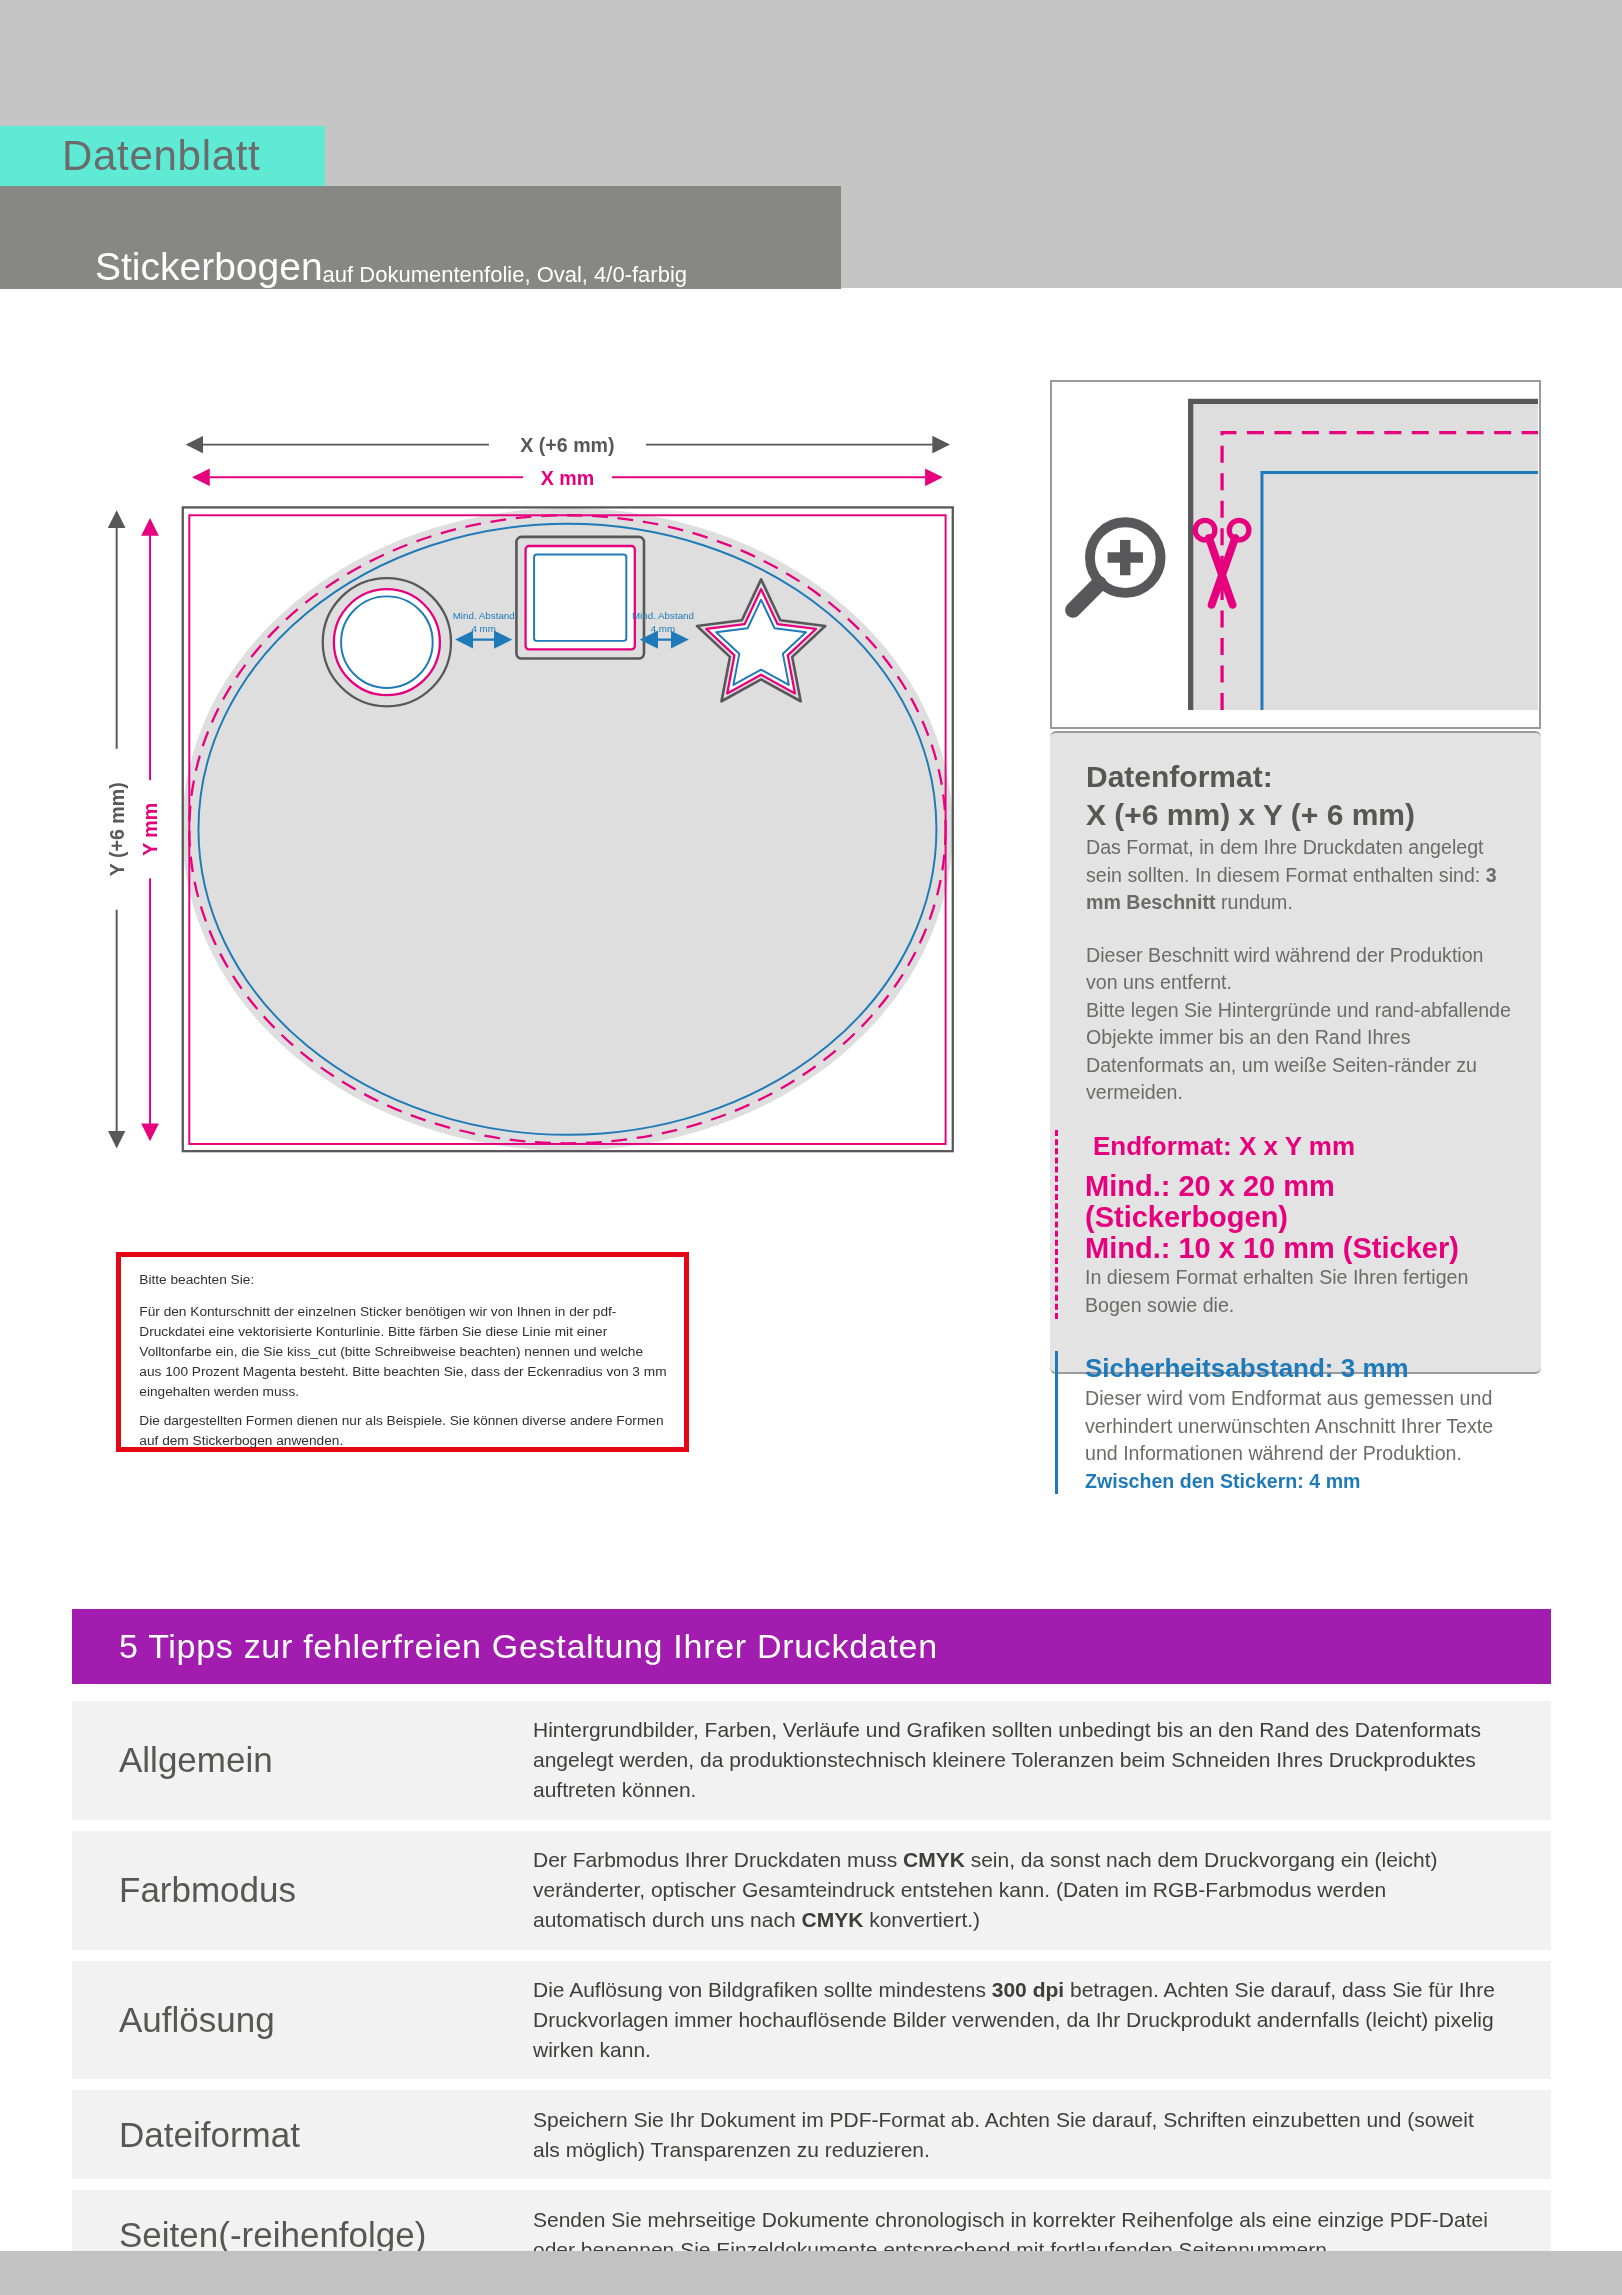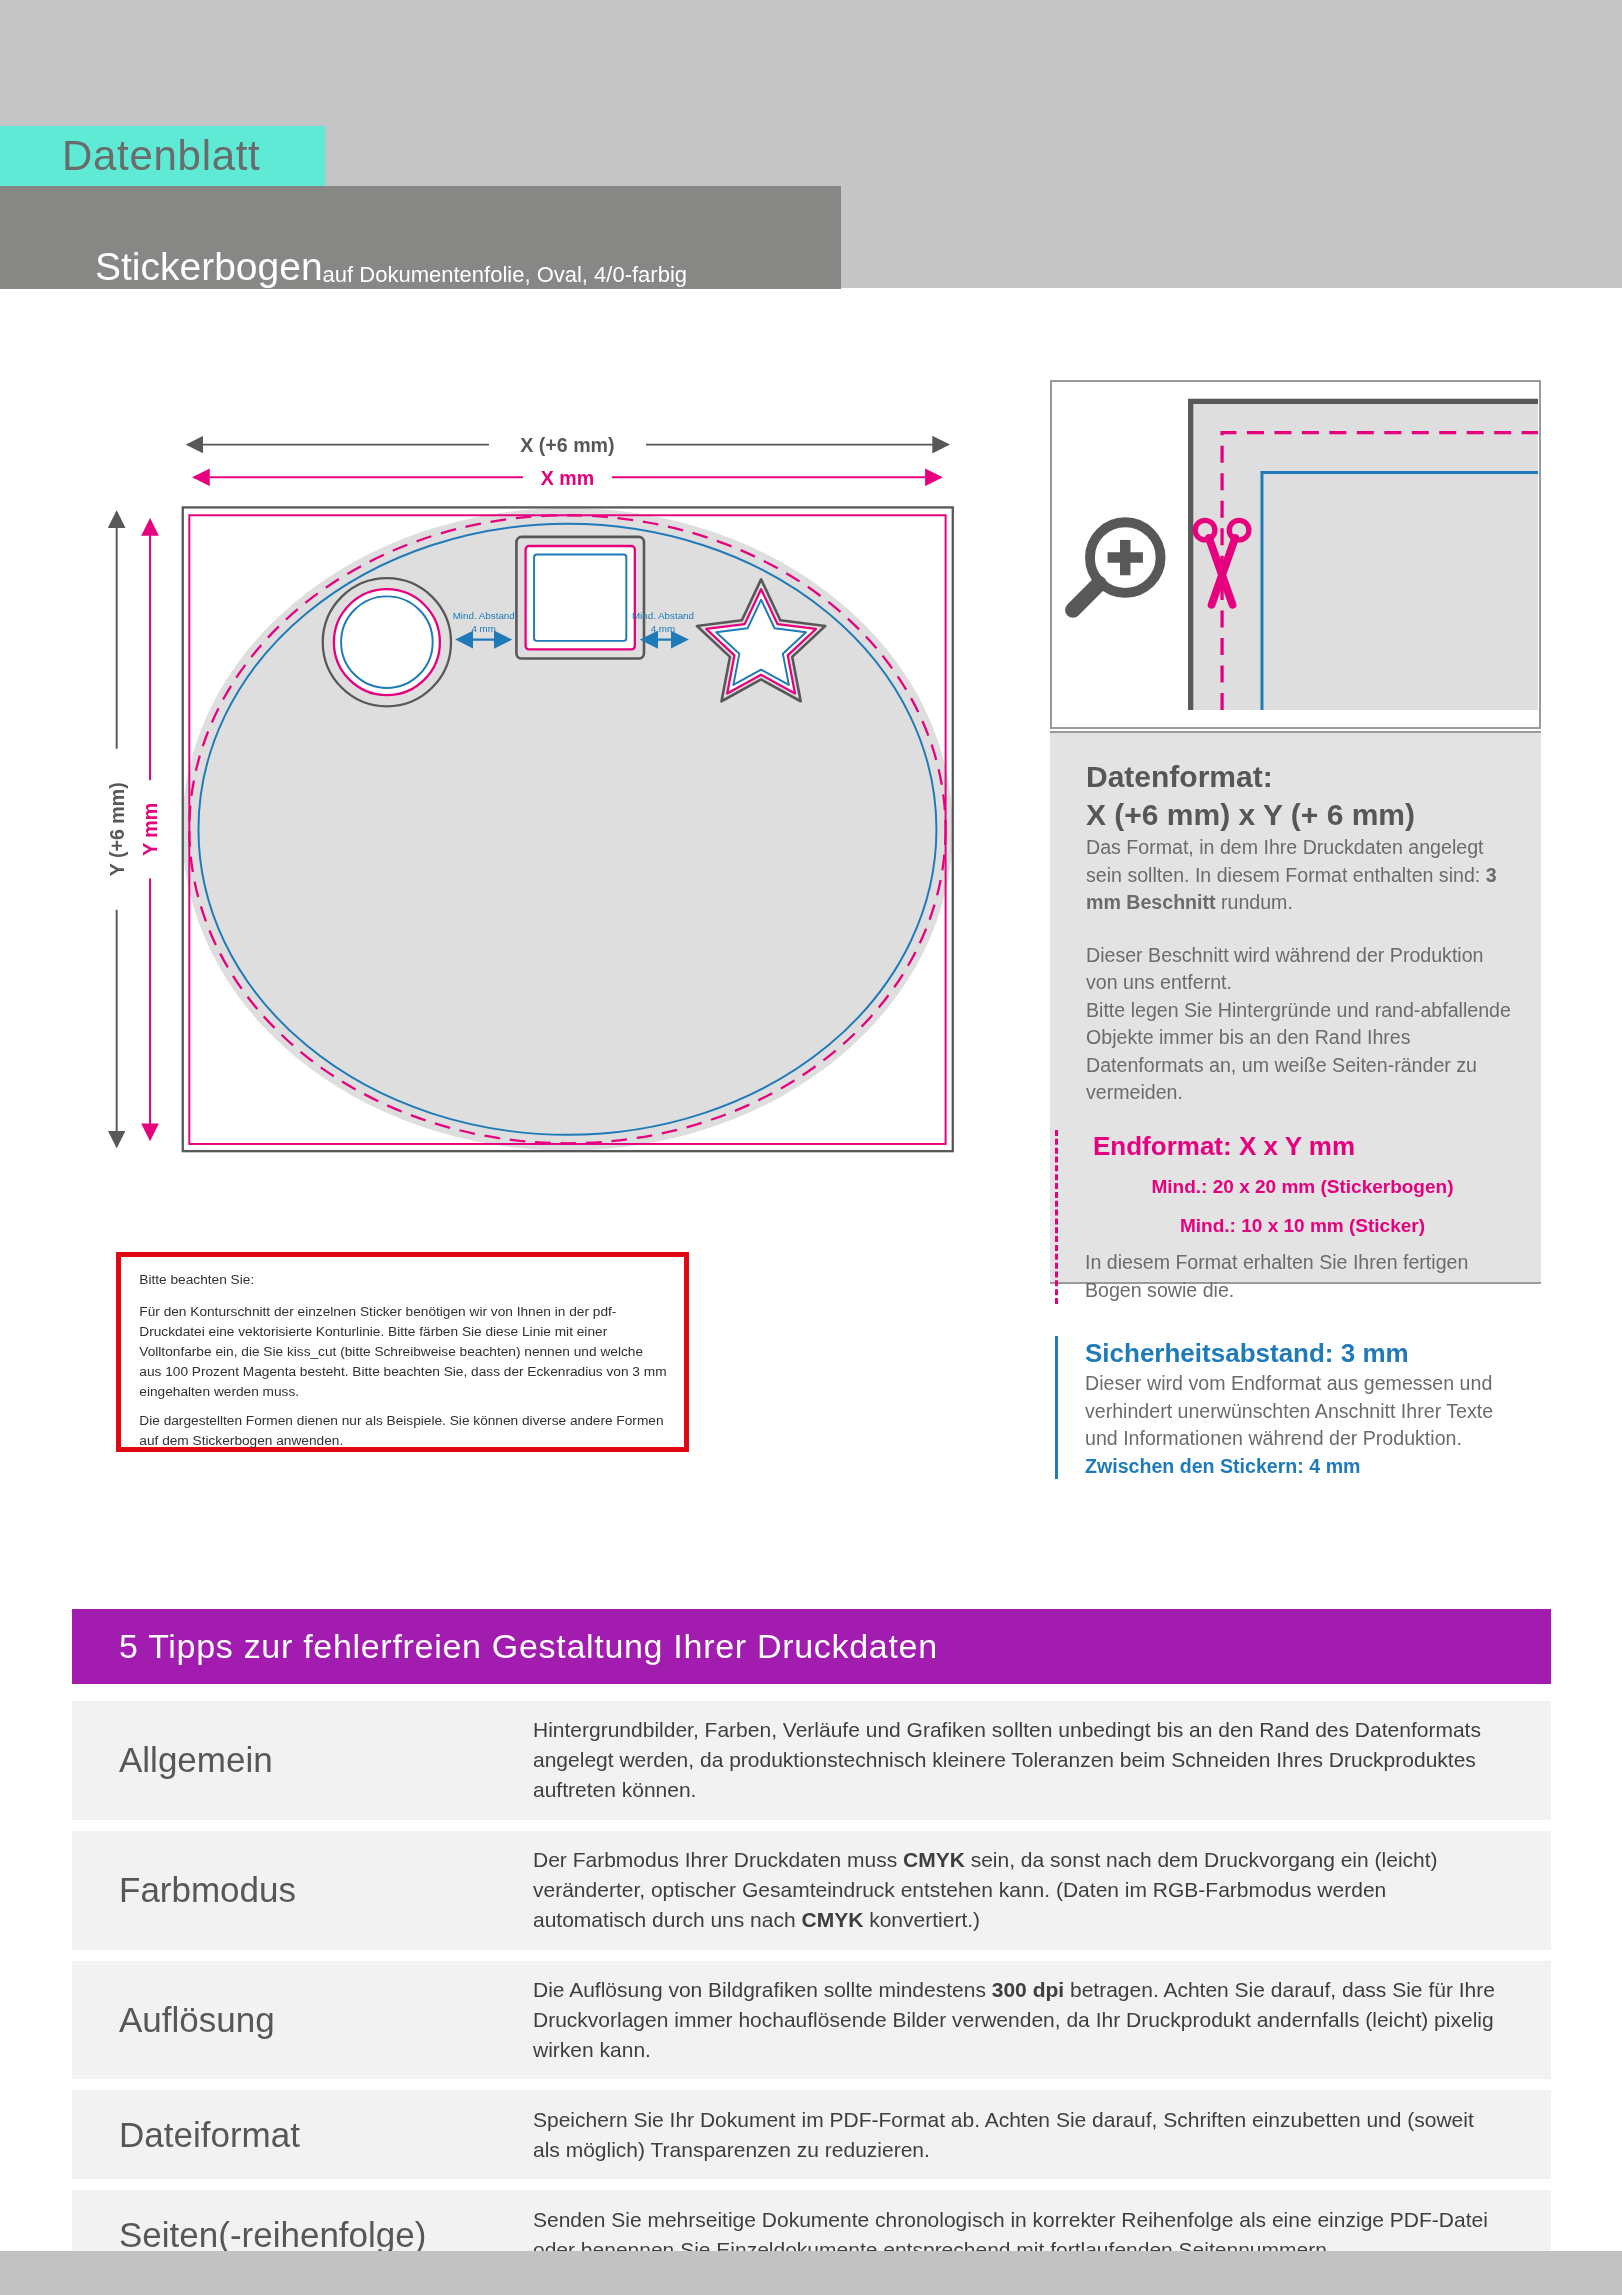--- a/index.html
+++ b/index.html
@@ -24,29 +24,29 @@
   svg text{font-family:"Liberation Sans",sans-serif;}
   .dim-label{font-size:30px;font-weight:600;}
   .dim-gray{fill:#58585a;}
   .dim-mag{fill:#e6007e;}
   .mini-label{font-size:15px;font-weight:500;fill:#1e7ab8;}
 
   
   .detail-panel{left:1050px;top:380px;width:491px;height:349px;background:#ffffff;
     border:2.6px solid #9a9a9c;box-sizing:border-box;}
   
-  .info-panel{left:1050px;top:731px;width:491px;height:553px;background:#e3e3e3;
+  .info-panel{left:1050px;top:731px;width:491px;height:643px;background:#e3e3e3;
     border-top:2.6px solid #9a9a9c;border-bottom:2.6px solid #9a9a9c;box-sizing:border-box;
-    padding:25px 21px 0 36px;}
+    padding:25px 21px 0 36px;border-radius:6px;}
   .info-panel h2{margin:0;font-size:30px;line-height:38px;color:#575756;font-weight:700;}
   .info-panel p{margin:0;font-size:19.6px;line-height:27.5px;color:#6b6b6a;}
   .info-panel .spacer{height:25px;}
   .block-endformat{border-left:3.9px dashed #e6007e;margin-left:-31px;padding-left:27px;margin-top:23.6px;}
   .block-endformat .bt{font-size:26px;line-height:33px;font-weight:700;color:#e6007e;margin:8px;}
-  .block-endformat .bm{font-size:19px;line-height:31px;font-weight:700;color:#e6007e;margin:8px;text-align:center;}
+  .block-endformat .bm{font-size:29px;line-height:31px;font-weight:700;color:#e6007e;margin:0;}
   .block-safety{border-left:3.9px solid #1e7ab8;margin-left:-31px;padding-left:27px;margin-top:32px;}
   .block-safety .bt{font-size:26px;line-height:34px;font-weight:700;color:#1e7ab8;margin:0;}
   .block-safety .bn{font-size:19.6px;line-height:26px;font-weight:700;color:#1e7ab8;margin:0;}
 
   
   .note-box{left:116px;top:1252px;width:573px;height:200px;background:#ffffff;
     border:5.2px solid #e30613;box-sizing:border-box;padding:13px 17px 0 18.3px;}
   .note-box p{margin:0;font-size:13.7px;line-height:20px;color:#303030;}
   .note-box .nt{margin-bottom:11.8px;}
   .note-box .np1{margin-bottom:9.2px;}

